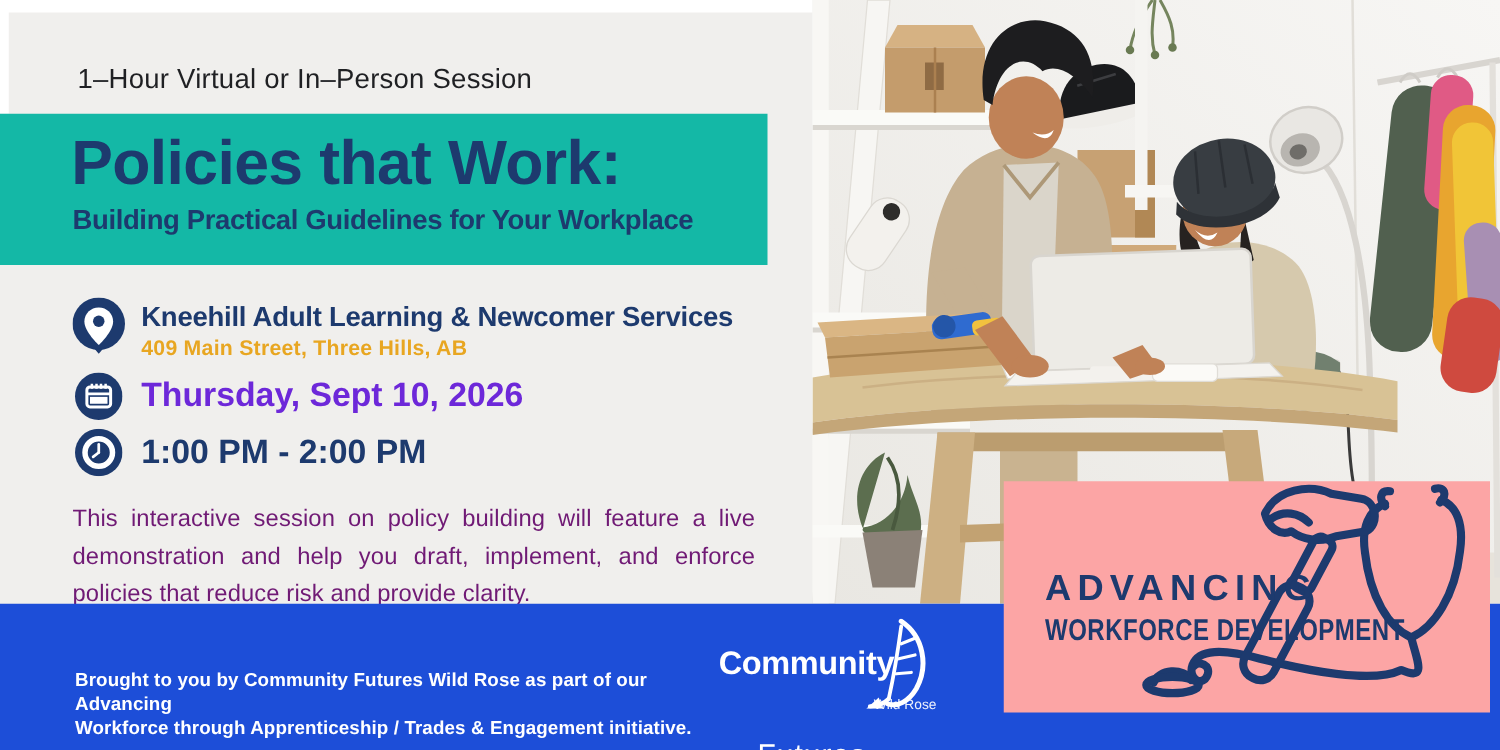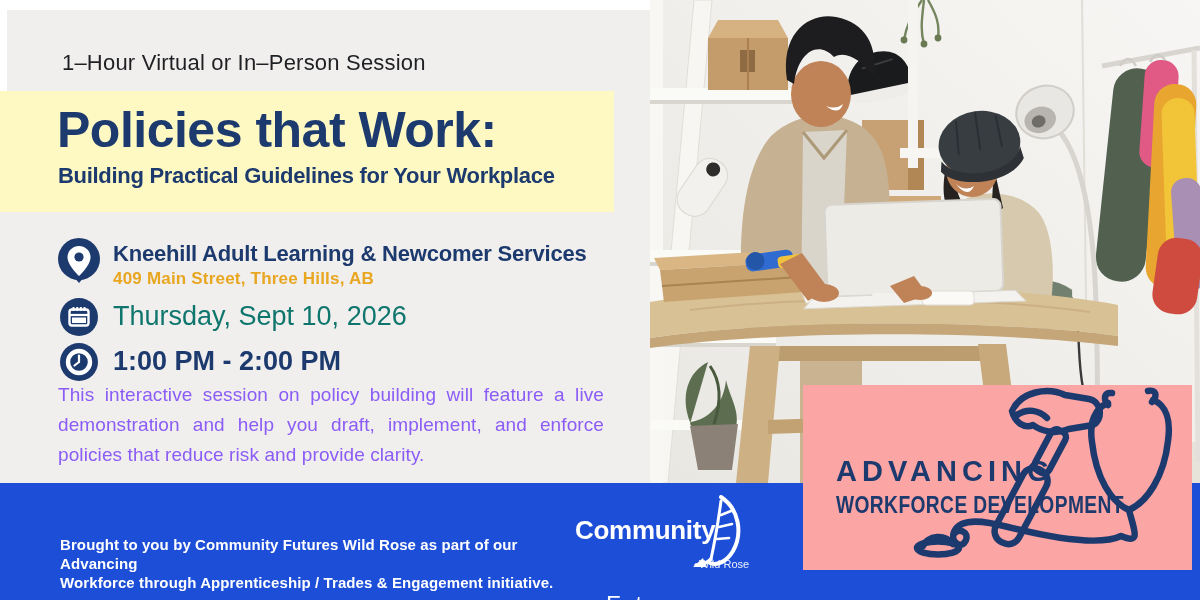--- a/index.html
+++ b/index.html
@@ -8,37 +8,37 @@
     font-family:"Liberation Sans",sans-serif;background:#ffffff;
   }
   
   .panel{position:absolute;left:0;top:0;width:650px;height:584px;background:#f0efed;}
   .panel-white-top{position:absolute;left:0;top:0;width:650px;height:10px;background:#ffffff;}
   .panel-white-left{position:absolute;left:0;top:0;width:7px;height:91px;background:#ffffff;}
   .kicker{
     position:absolute;left:62px;top:50px;width:560px;
     font-size:22px;font-weight:400;color:#1f2023;letter-spacing:.2px;
   }
-  .title-band{position:absolute;left:0;top:91px;width:614px;height:121px;background:#fef9c3;}
+  .title-band{position:absolute;left:0;top:91px;width:614px;height:121px;background:#14b8a6;}
   .title-main{
     position:absolute;left:57px;top:10px;width:540px;
     font-size:50px;font-weight:700;color:#1d3a6e;letter-spacing:-.5px;
   }
   .title-sub{
     position:absolute;left:58px;top:72px;width:540px;
     font-size:22px;font-weight:700;color:#1d3a6e;letter-spacing:-.3px;
   }
   .inforow-icon{position:absolute;}
   .venue-name{position:absolute;left:113px;top:241px;width:520px;font-size:22px;font-weight:700;color:#1d3a6e;letter-spacing:-.2px;}
   .venue-address{position:absolute;left:113px;top:269px;width:520px;font-size:17px;font-weight:700;color:#e8a621;letter-spacing:.2px;}
-  .date-text{position:absolute;left:113px;top:301px;width:520px;font-size:27px;font-weight:400;color:#0f766e;}
+  .date-text{position:absolute;left:113px;top:301px;width:520px;font-size:27px;font-weight:700;color:#6d28d9;}
   .time-text{position:absolute;left:113px;top:346px;width:520px;font-size:27px;font-weight:700;color:#1d3a6e;}
   .description{
-    position:absolute;left:58px;top:380px;width:546px;
-    font-size:19px;line-height:1.58;color:#8b5cf6;text-align:justify;letter-spacing:.1px;
+    position:absolute;left:58px;top:401px;width:546px;
+    font-size:19px;line-height:1.58;color:#701a75;text-align:justify;letter-spacing:.1px;
   }
   
   .footer{position:absolute;left:0;top:483px;width:1200px;height:117px;background:#1d4ed8;}
   .credit{position:absolute;left:60px;top:52px;width:520px;color:#ffffff;font-size:15px;font-weight:700;line-height:19px;letter-spacing:.1px;}
   .credit span{display:block;}
   .cf-logo{position:absolute;left:575px;top:12px;width:190px;height:85px;color:#ffffff;}
   .cf-word1{position:absolute;left:0;top:20px;font-size:26px;font-weight:700;letter-spacing:-.3px;}
   .cf-word2{position:absolute;left:31px;top:48px;font-size:24px;font-weight:400;letter-spacing:.8px;margin-top:48px;}
   .cf-region{position:absolute;left:124px;top:63px;font-size:11px;font-weight:400;opacity:.92;}
   .cf-leaf{position:absolute;left:116px;top:0px;}

